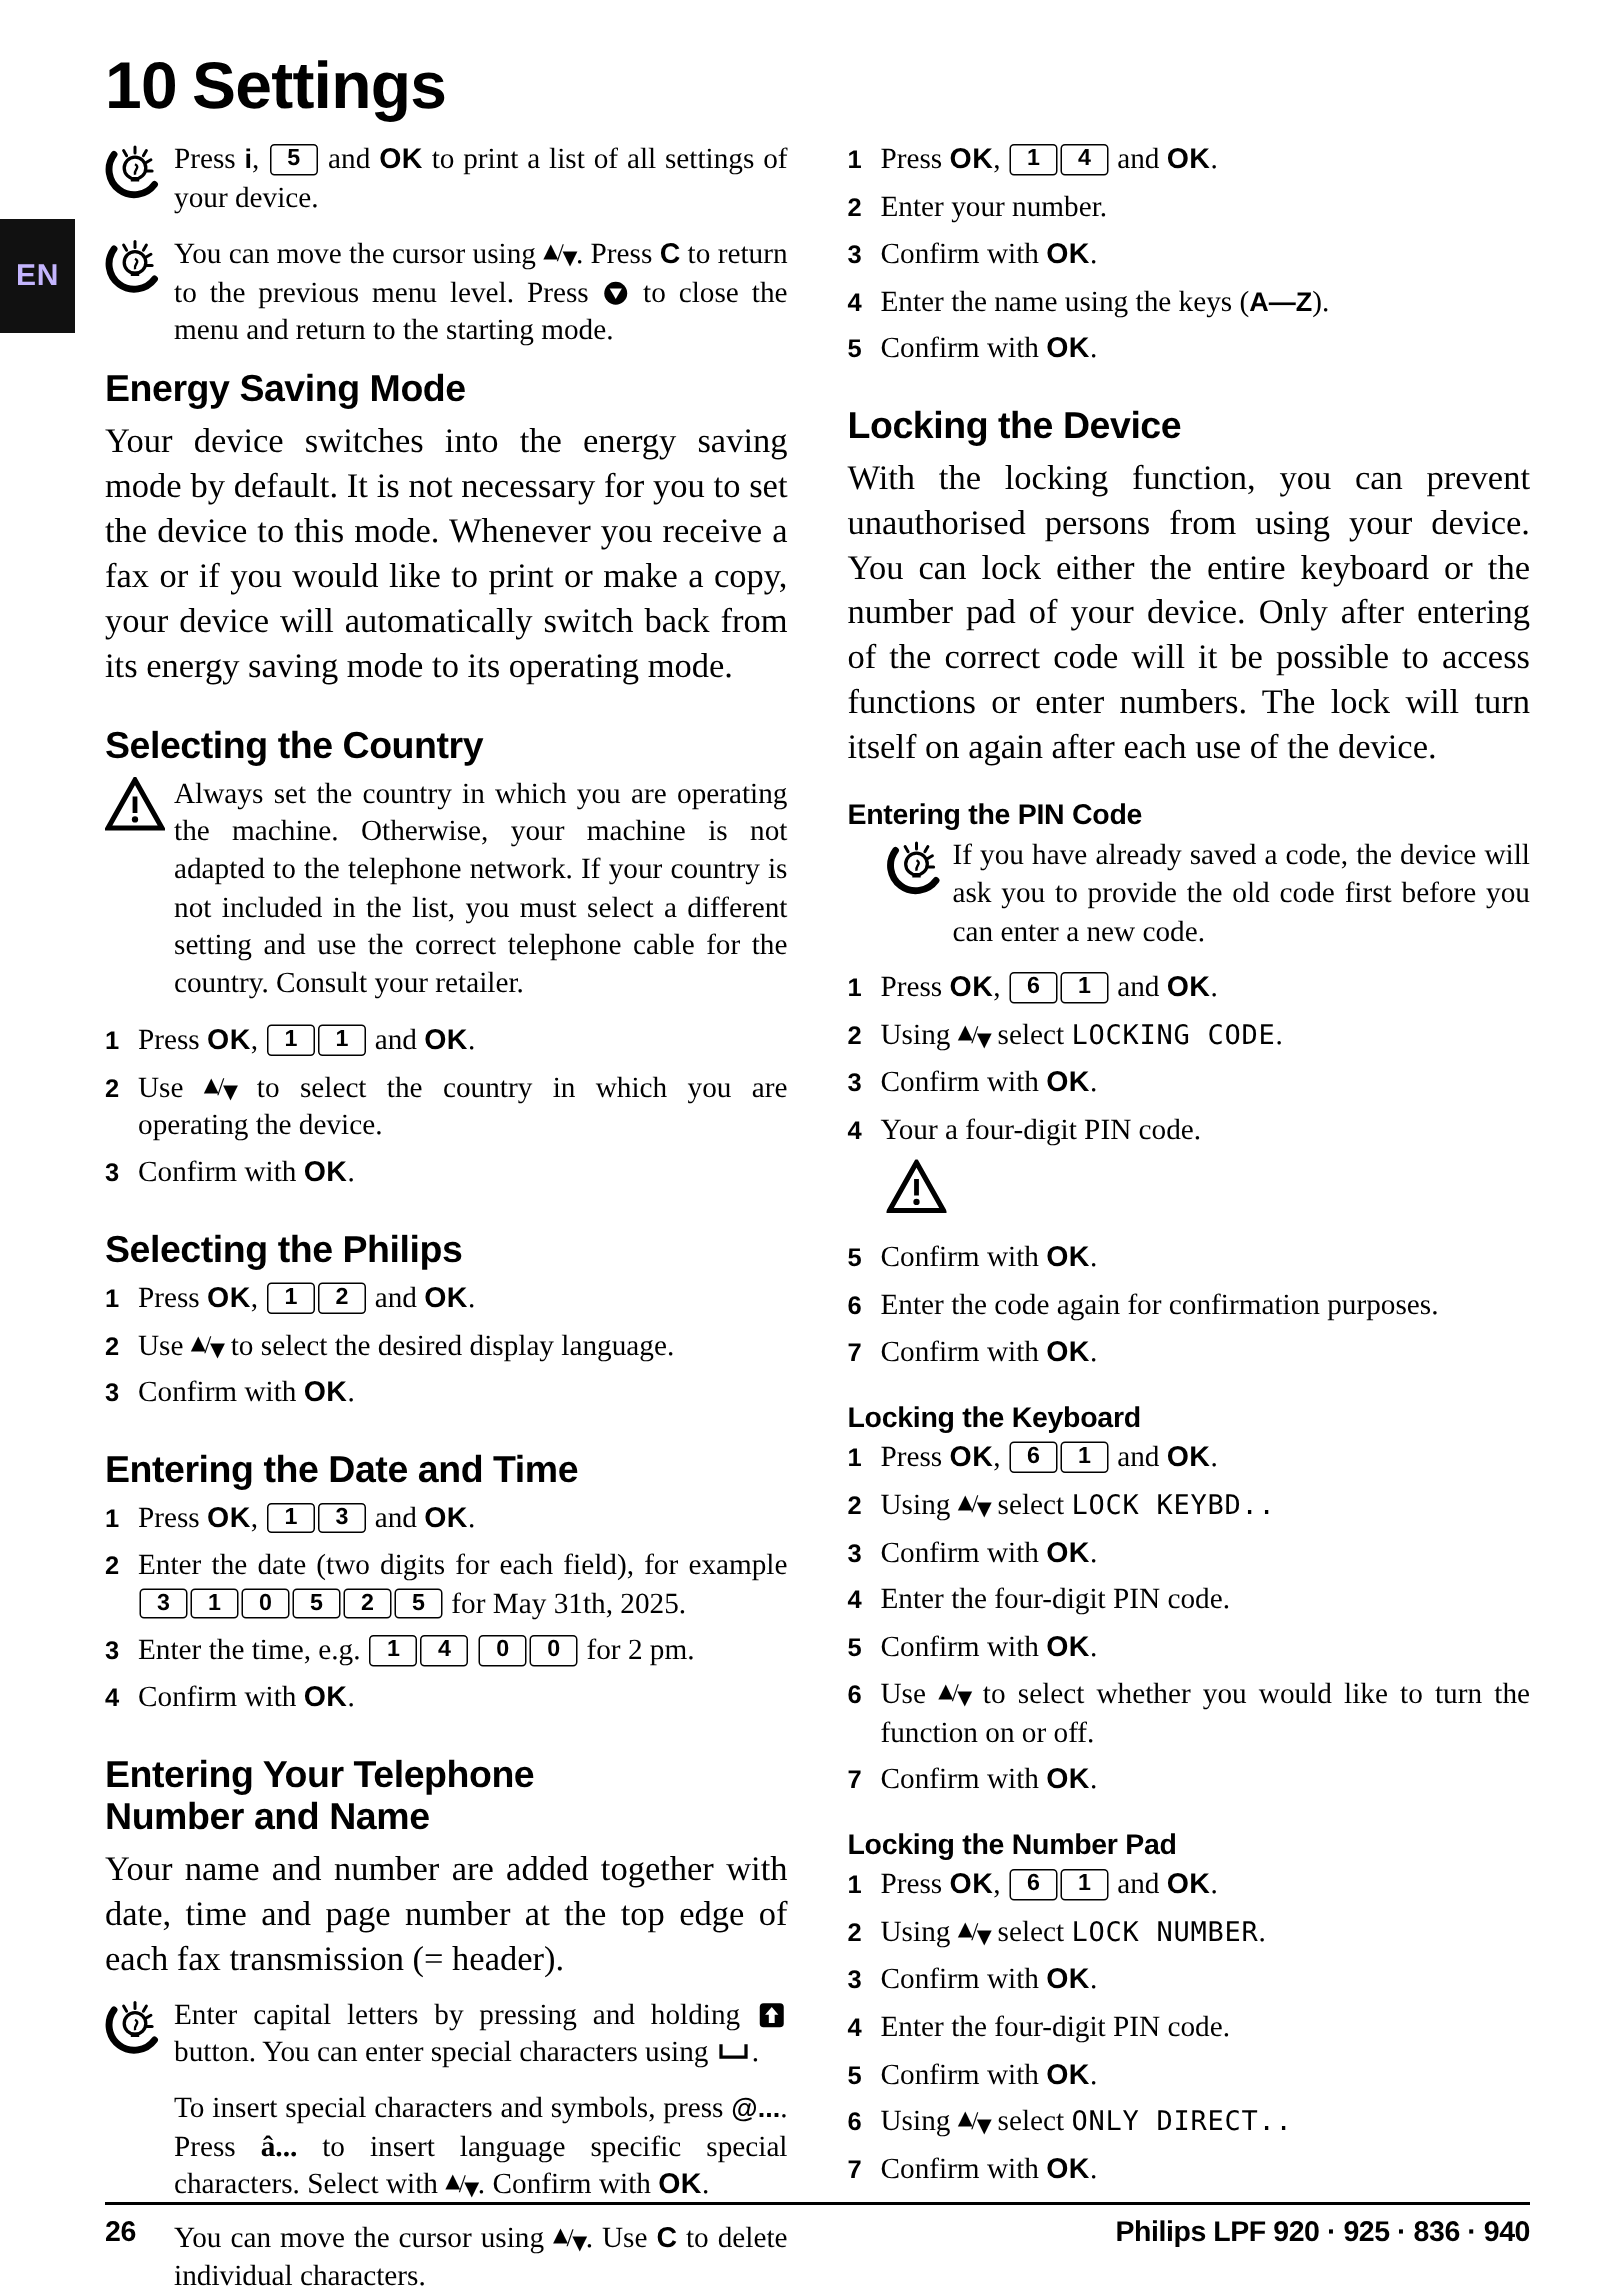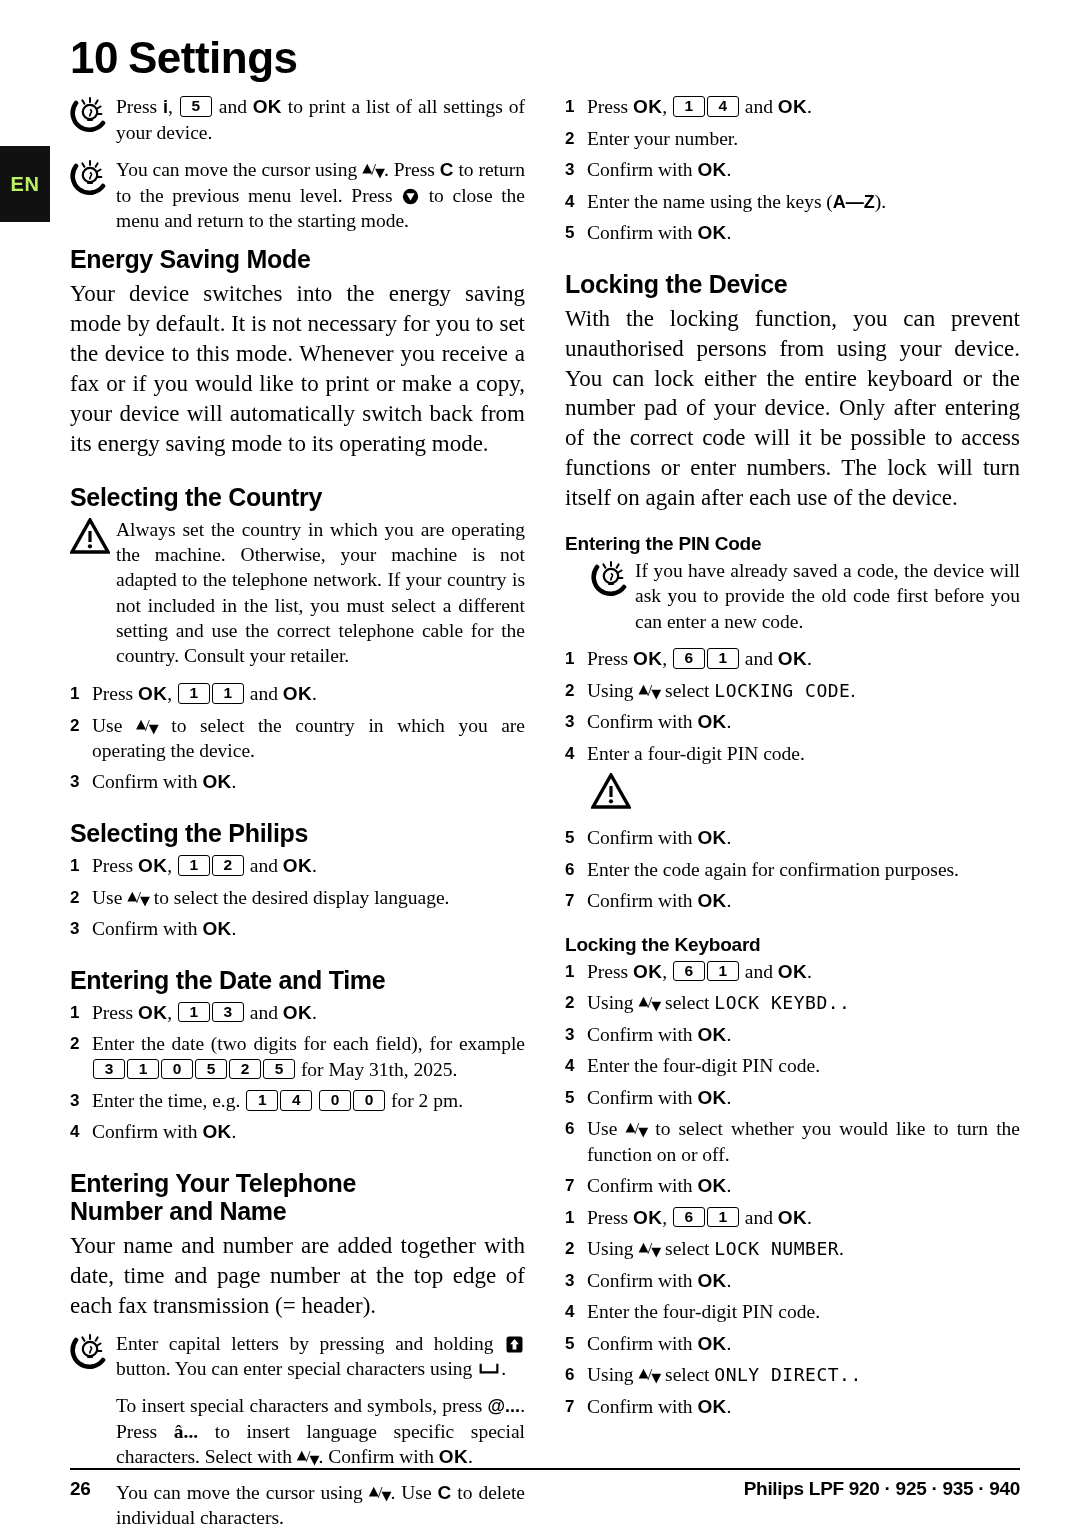--- a/index.html
+++ b/index.html
@@ -23,21 +23,21 @@
   }
 
   
   .lang-tab {
     position: absolute;
     left: 0;
     top: 146px;
     width: 50px;
     height: 76px;
     background: #111111;
-    color: #bef264;
+    color: #c4b5fd;
     font-family: "Liberation Sans", sans-serif;
     font-weight: bold;
     font-size: 20px;
     letter-spacing: 0.5px;
     display: flex;
     align-items: center;
     justify-content: center;
   }
 
   
@@ -472,21 +472,21 @@
             <div class="step">
               <div class="n">2</div>
               <div class="txt">Using <span><span class="ud"><span class="a">▲</span><span class="sl">/</span><span class="b">▼</span></span></span> select <span class="lcd">LOCKING CODE</span>.</div>
             </div>
             <div class="step">
               <div class="n">3</div>
               <div class="txt">Confirm with <span class="okk">OK</span>.</div>
             </div>
             <div class="step">
               <div class="n">4</div>
-              <div class="txt">Enter a four-digit PIN code.</div>
+              <div class="txt">Your a four-digit PIN code.</div>
             </div>
           </div>
         <div class="note indent">
           <div class="ico">
             <svg width="40" height="36" viewBox="0 0 40 36" aria-hidden="true">
               <path d="M20 2 L38 34 L2 34 Z" fill="none" stroke="#000" stroke-width="3.4" stroke-linejoin="miter"></path>
               <rect x="18.4" y="13" width="3.2" height="11" fill="#000"></rect>
               <circle cx="20" cy="28.3" r="2.1" fill="#000"></circle>
             </svg>
           </div>
@@ -531,20 +531,21 @@
             <div class="step">
               <div class="n">6</div>
               <div class="txt">Use <span><span class="ud"><span class="a">▲</span><span class="sl">/</span><span class="b">▼</span></span></span> to select whether you would like to turn the function on or off.</div>
             </div>
             <div class="step">
               <div class="n">7</div>
               <div class="txt">Confirm with <span class="okk">OK</span>.</div>
             </div>
           </div>
 
+        <h3>Locking the Number Pad</h3>
         <div id="steps-numberpad">
             <div class="step">
               <div class="n">1</div>
               <div class="txt">Press <span class="okk">OK</span>, <span class="key">6</span><span class="key">1</span> and <span class="okk">OK</span>.</div>
             </div>
             <div class="step">
               <div class="n">2</div>
               <div class="txt">Using <span><span class="ud"><span class="a">▲</span><span class="sl">/</span><span class="b">▼</span></span></span> select <span class="lcd">LOCK NUMBER</span>.</div>
             </div>
             <div class="step">
@@ -570,16 +571,16 @@
           </div>
 
       </div>
 
     </div>
   </div>
 
   <div class="footer-rule"></div>
   <div class="footer">
     <span class="pg">26</span>
-    <span class="brand">Philips LPF 920 · 925 · 935 · 940</span>
+    <span class="brand">Philips LPF 920 · 925 · 836 · 940</span>
   </div>
 
 </div>
 
 </body></html>

